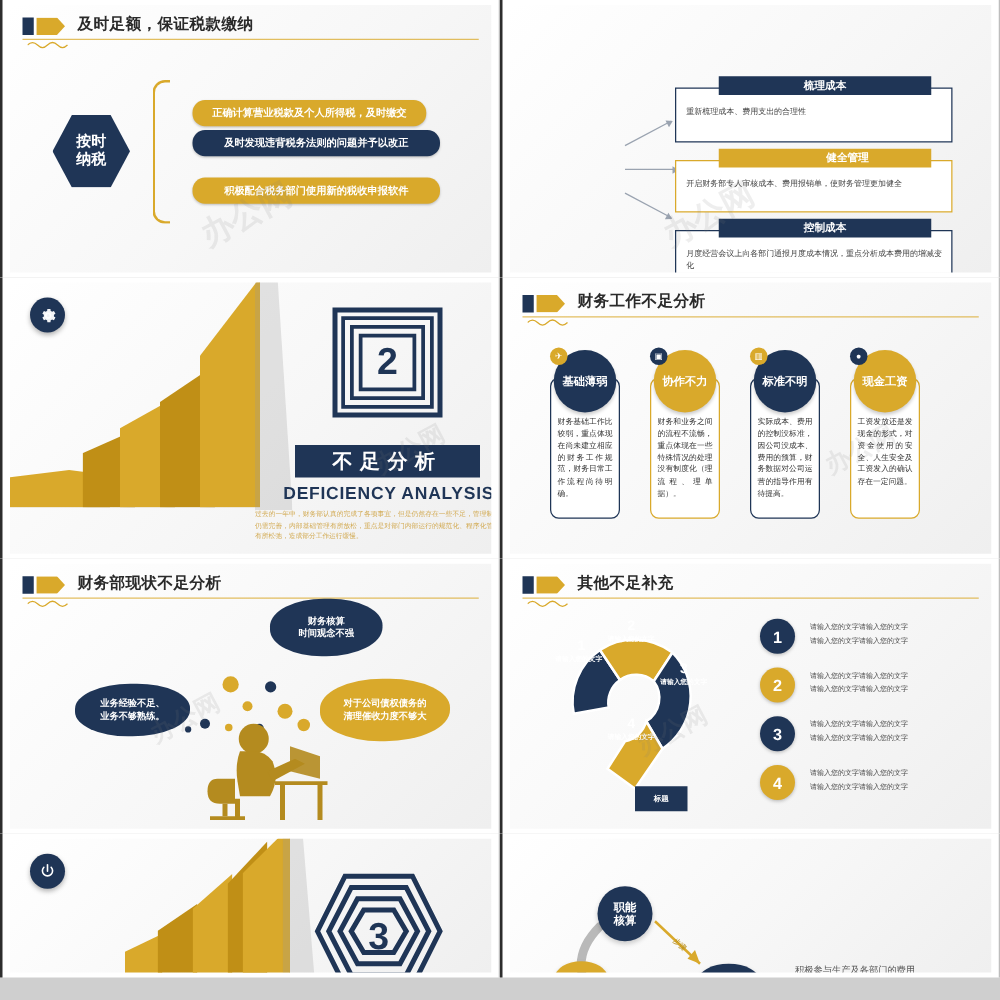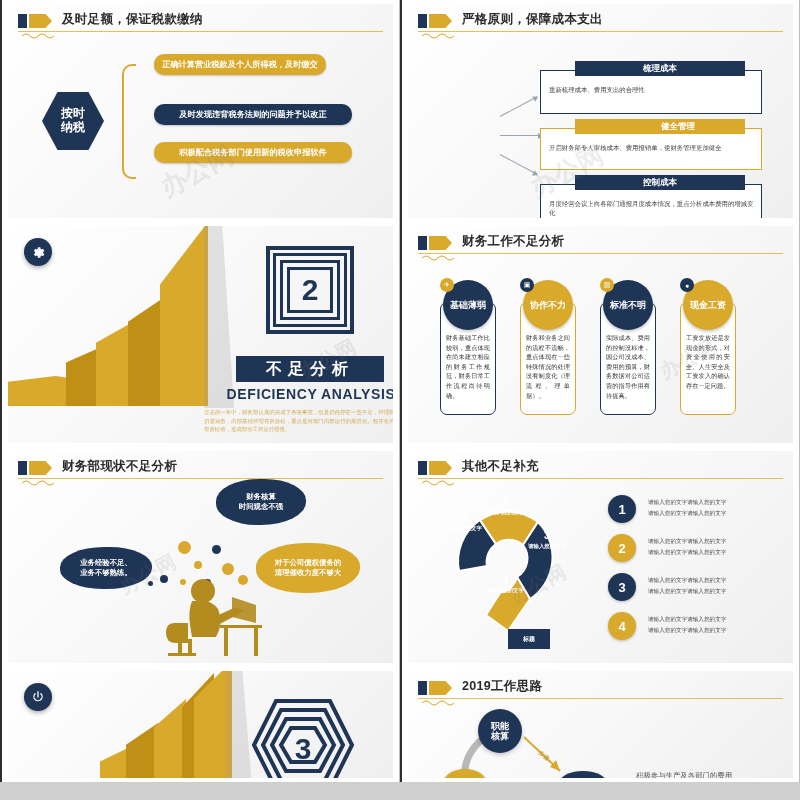--- a/index.html
+++ b/index.html
@@ -232,41 +232,30 @@
 
   <div class="hexlabel" style="left:34px;top:88px;width:62px;height:58px;font-size:12px;">
     <div>
       <div>按时</div>
       <div>纳税</div>
     </div>
   </div>
 
   <div class="brace" style="left:114px;top:60px;width:14px;height:115px;"></div>
 
-  <div class="bar gold" style="left:146px;top:50px;width:172px;">正确计算营业税款及个人所得税，及时缴交</div>
+  <div class="bar gold" style="left:146px;top:76px;width:187px;">正确计算营业税款及个人所得税，及时缴交</div>
   <div class="bar navy" style="left:146px;top:100px;width:198px;">及时发现违背税务法则的问题并予以改正</div>
   <div class="bar gold" style="left:146px;top:138px;width:198px;">积极配合税务部门使用新的税收申报软件</div>
 
   <div class="watermark" style="left:150px;top:150px;">办公网</div>
  </div>
 </div>
 
 <div class="slide r1">
  <div class="canvas">
-  <div class="hdr">
-    <div class="flag">
-      <div class="sq"></div>
-            <div class="ar"></div>
-    </div>
-    <div class="hdr-title">严格原则，保障成本支出</div>
-    <div class="rule"></div>
-    <svg class="squig" viewBox="0 0 36 8">
-      <path d="M0 4 Q4 0 8 4 T16 4 T24 4 T32 4" fill="none" stroke="#d9a92b" stroke-width="1"></path>
-    </svg>
-  </div>
 
 
   <div class="arrowline" style="left:92px;top:112px;width:42px;transform:rotate(-28deg);"></div>
   <div class="arrowline" style="left:92px;top:131px;width:42px;"></div>
   <div class="arrowline" style="left:92px;top:150px;width:42px;transform:rotate(28deg);"></div>
 
   <div class="card2" style="left:132px;top:66px;width:222px;height:44px;">
     <div class="cap">梳理成本</div>
     <div class="body">重新梳理成本、费用支出的合理性</div>
   </div>
@@ -522,31 +511,20 @@
       <polygon points="38,24 72,24 86,50 72,76 38,76 24,50"></polygon>
       <polygon points="43,33 67,33 77,50 67,67 43,67 33,50"></polygon>
     </g>
     <text x="55" y="64" text-anchor="middle" font-size="30" font-weight="bold" fill="#1f3556" font-family="Liberation Sans, sans-serif">3</text>
   </svg>
  </div>
 </div>
 
 <div class="slide r4">
  <div class="canvas">
-  <div class="hdr">
-    <div class="flag">
-      <div class="sq"></div>
-            <div class="ar"></div>
-    </div>
-    <div class="hdr-title">2019工作思路</div>
-    <div class="rule"></div>
-    <svg class="squig" viewBox="0 0 36 8">
-      <path d="M0 4 Q4 0 8 4 T16 4 T24 4 T32 4" fill="none" stroke="#d9a92b" stroke-width="1"></path>
-    </svg>
-  </div>
 
   <svg style="position:absolute;left:30px;top:58px;width:130px;height:60px;" viewBox="0 0 130 60">
     <path d="M42 12 Q20 34 30 58" fill="none" stroke="#b9b9b9" stroke-width="7" stroke-linecap="round"></path>
   </svg>
 
   <div class="bubble" style="left:70px;top:38px;width:44px;height:44px;background:#1f3556;">
     <div>
       <div>职能</div>
       <div>核算</div>
     </div>

